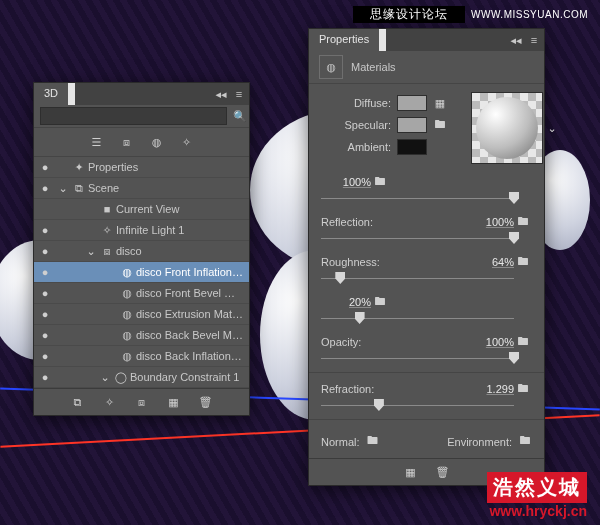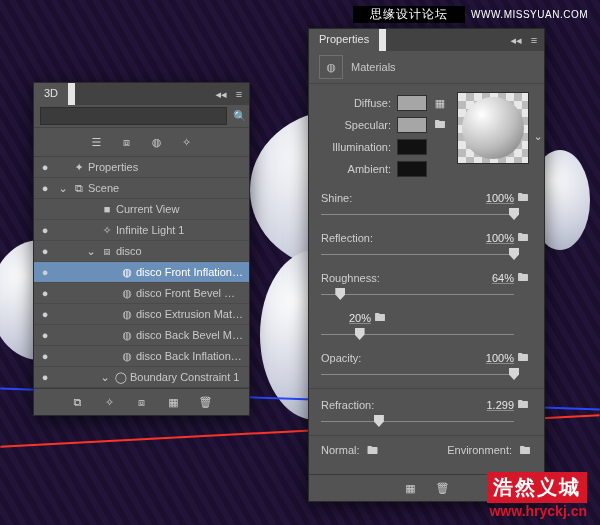--- a/index.html
+++ b/index.html
@@ -42,21 +42,21 @@
 .preview .ball{position:absolute;inset:4px;border-radius:50%;background:radial-gradient(circle at 32% 28%,#fff,#bdbdbd 55%,#6f6f6f)}
 .slider-group{margin-top:10px}
 .sl-label-row{display:flex;align-items:center;height:16px}
 .sl-name{flex:1;color:#cfcfcf}
 .sl-val{width:50px;text-align:right;color:#e6e6e6;text-decoration:underline;text-decoration-color:#8a8a8a;cursor:text}
 .sl-fold{width:18px;text-align:center;color:#cfcfcf}
 .sl-track{position:relative;height:12px;margin:2px 18px 6px 0}
 .sl-track .bar{position:absolute;left:0;right:0;top:6px;height:1px;background:#8a8a8a}
 .sl-track .thumb{position:absolute;top:0;width:10px;height:12px;background:#d7d7d7;transform:translateX(-5px);clip-path:polygon(50% 100%,100% 55%,100% 0,0 0,0 55%)}
 .hr{height:1px;background:#454545;margin:8px -12px}
-.bottom-row{display:flex;align-items:flex-start;height:20px}
+.bottom-row{display:flex;align-items:flex-end;height:20px}
 .bottom-row .lab{color:#cfcfcf}
 .props-footer{height:26px;display:flex;align-items:center;justify-content:center;gap:16px;border-top:1px solid #3b3b3b}
 .wm-top{position:absolute;top:4px;right:6px;display:flex;align-items:center;gap:6px;padding:2px 6px}
 .wm-top .cn{background:#000;color:#fff;font-size:12px;padding:0 17px;letter-spacing:1px}
 .wm-top .en{color:#fff;font-size:10px;letter-spacing:.5px}
 .wm-br{position:absolute;bottom:6px;right:13px;text-align:right}
 .wm-br .logo{background:#d6172a;color:#fff;font-weight:bold;font-size:20px;padding:2px 6px;display:inline-block;letter-spacing:2px}
 .wm-br .url{color:#d6172a;font-size:14px;font-weight:bold}
 </style>
 </head>
@@ -183,52 +183,47 @@
     <div class="panel-controls">
       <span class="ctrl">◂◂</span>
       <span class="ctrl">≡</span>
     </div>
   </div>
   <div class="props-head">
     <span class="ph-ic">◍</span>
     <span>Materials</span>
   </div>
   <div class="props-body">
-    <div style="display:flex;gap:10px">
+    <div style="display:flex;gap:24px">
       <div style="flex:1">
         <div class="swatch-row">
           <span class="lab">Diffuse:</span>
           <span class="swatch"></span>
           <span class="mini">▦</span>
         </div>
         <div class="swatch-row">
           <span class="lab">Specular:</span>
           <span class="swatch"></span>
           <span class="mini">🖿</span>
         </div>
         <div class="swatch-row">
-          <span class="lab">Illumination:</span>
-          <span class="swatch dark"></span>
-        </div>
-        <div class="swatch-row">
           <span class="lab">Ambient:</span>
           <span class="swatch dark"></span>
         </div>
       </div>
       <div style="display:flex;align-items:flex-start;gap:2px">
         <div class="preview">
             <div class="ball"></div>
           </div>
         <span class="mini" style="align-self:center">⌄</span>
       </div>
     </div>
     <div id="sliders">
         <div class="slider-group">
           <div class="sl-label-row">
-            <span class="sl-name">Shine:</span>
             <span class="sl-val">100%</span>
             <span class="sl-fold">🖿</span>
           </div>
           <div class="sl-track">
             <div class="bar"></div>
             <div class="thumb" style="left:100%"></div>
           </div>
         </div>
         <div class="slider-group">
           <div class="sl-label-row">

